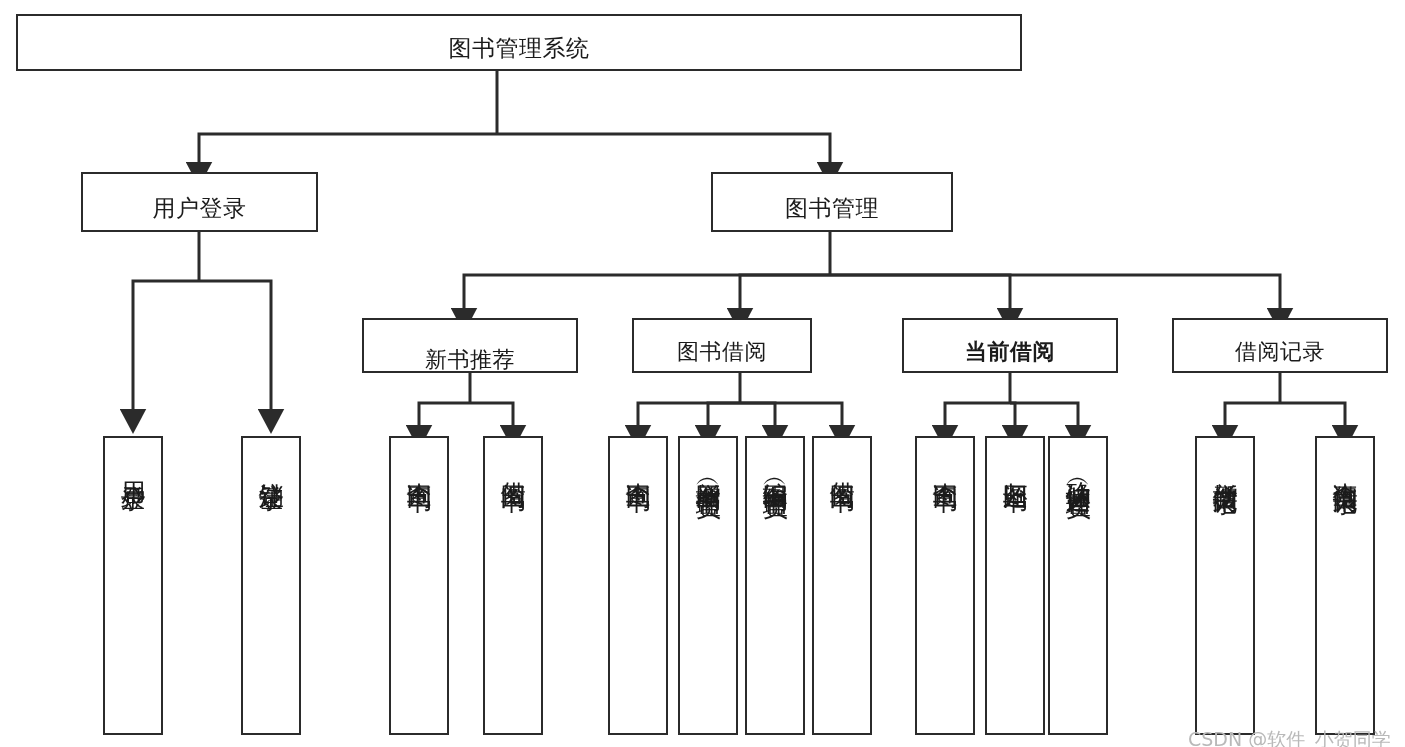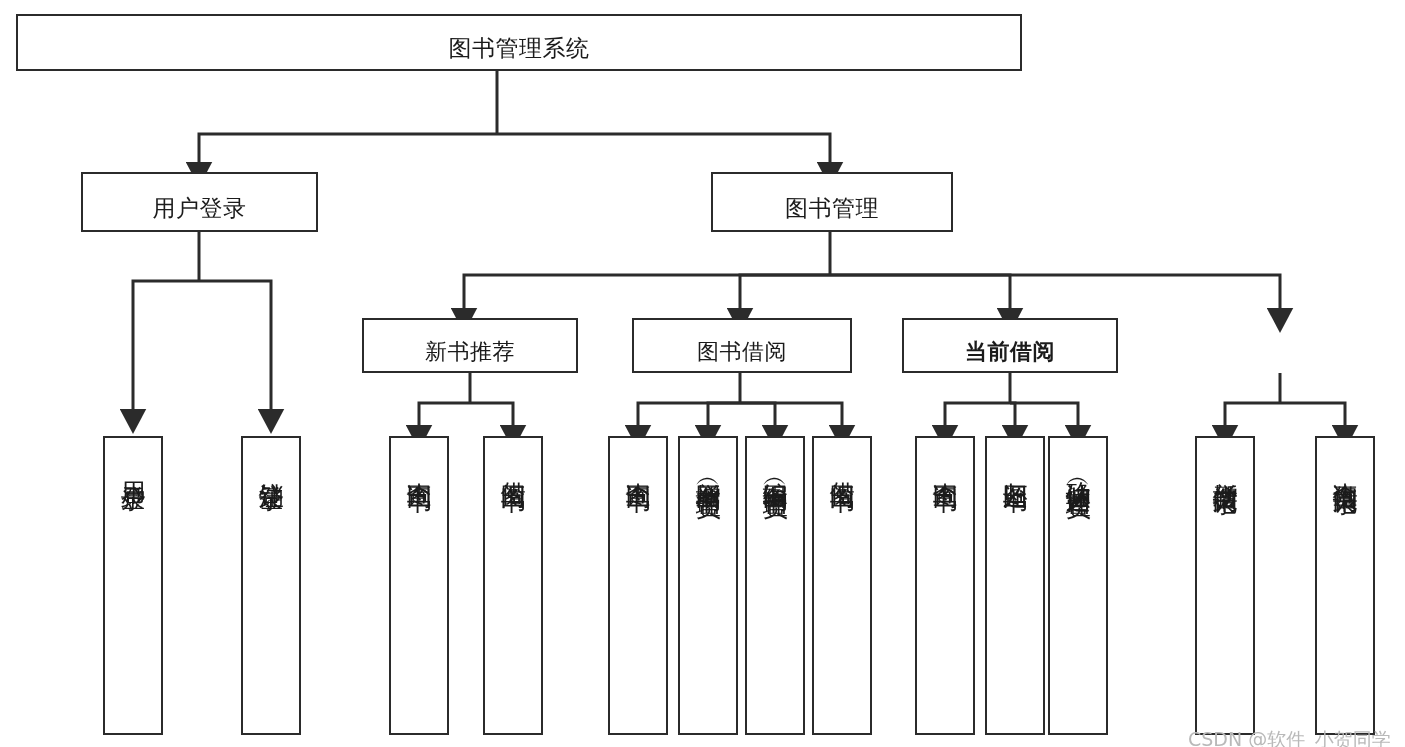--- a/index.html
+++ b/index.html
@@ -129,32 +129,35 @@
   </div>
 
   <div class="node level2" style="left:81px; top:172px; width:237px; height:60px;">
     <span class="node-label">用户登录</span>
   </div>
 
   <div class="node level2" style="left:711px; top:172px; width:242px; height:60px;">
     <span class="node-label">图书管理</span>
   </div>
 
-  <div class="node level3" style="left:362px; top:318px; width:216px; height:55px;">
+  <div class="node level3" style="left:362px; top:318px; width:216px; height:55px;align-items:flex-end;">
     <span class="node-label">新书推荐</span>
   </div>
 
-  <div class="node level3" style="left:632px; top:318px; width:220px; height:55px;">
+  <div class="node level3" style="left:632px; top:318px; width:180px; height:55px;">
     <span class="node-label">图书借阅</span>
   </div>
 
   <div class="node level3" style="left:902px; top:318px; width:216px; height:55px;font-weight:bold;">
     <span class="node-label">当前借阅</span>
   </div>
 
+  <div class="node level3" style="left:1172px; top:318px; width:216px; height:55px;">
+    <span class="node-label">借阅记录</span>
+  </div>
 
   <div class="node leaf" style="left:103px; top:436px; width:60px; height:299px;">
     <span class="node-label">用户登录</span>
   </div>
 
   <div class="node leaf" style="left:241px; top:436px; width:60px; height:299px;">
     <span class="node-label">注销登录</span>
   </div>
 
   <div class="node leaf" style="left:389px; top:436px; width:60px; height:299px;">

